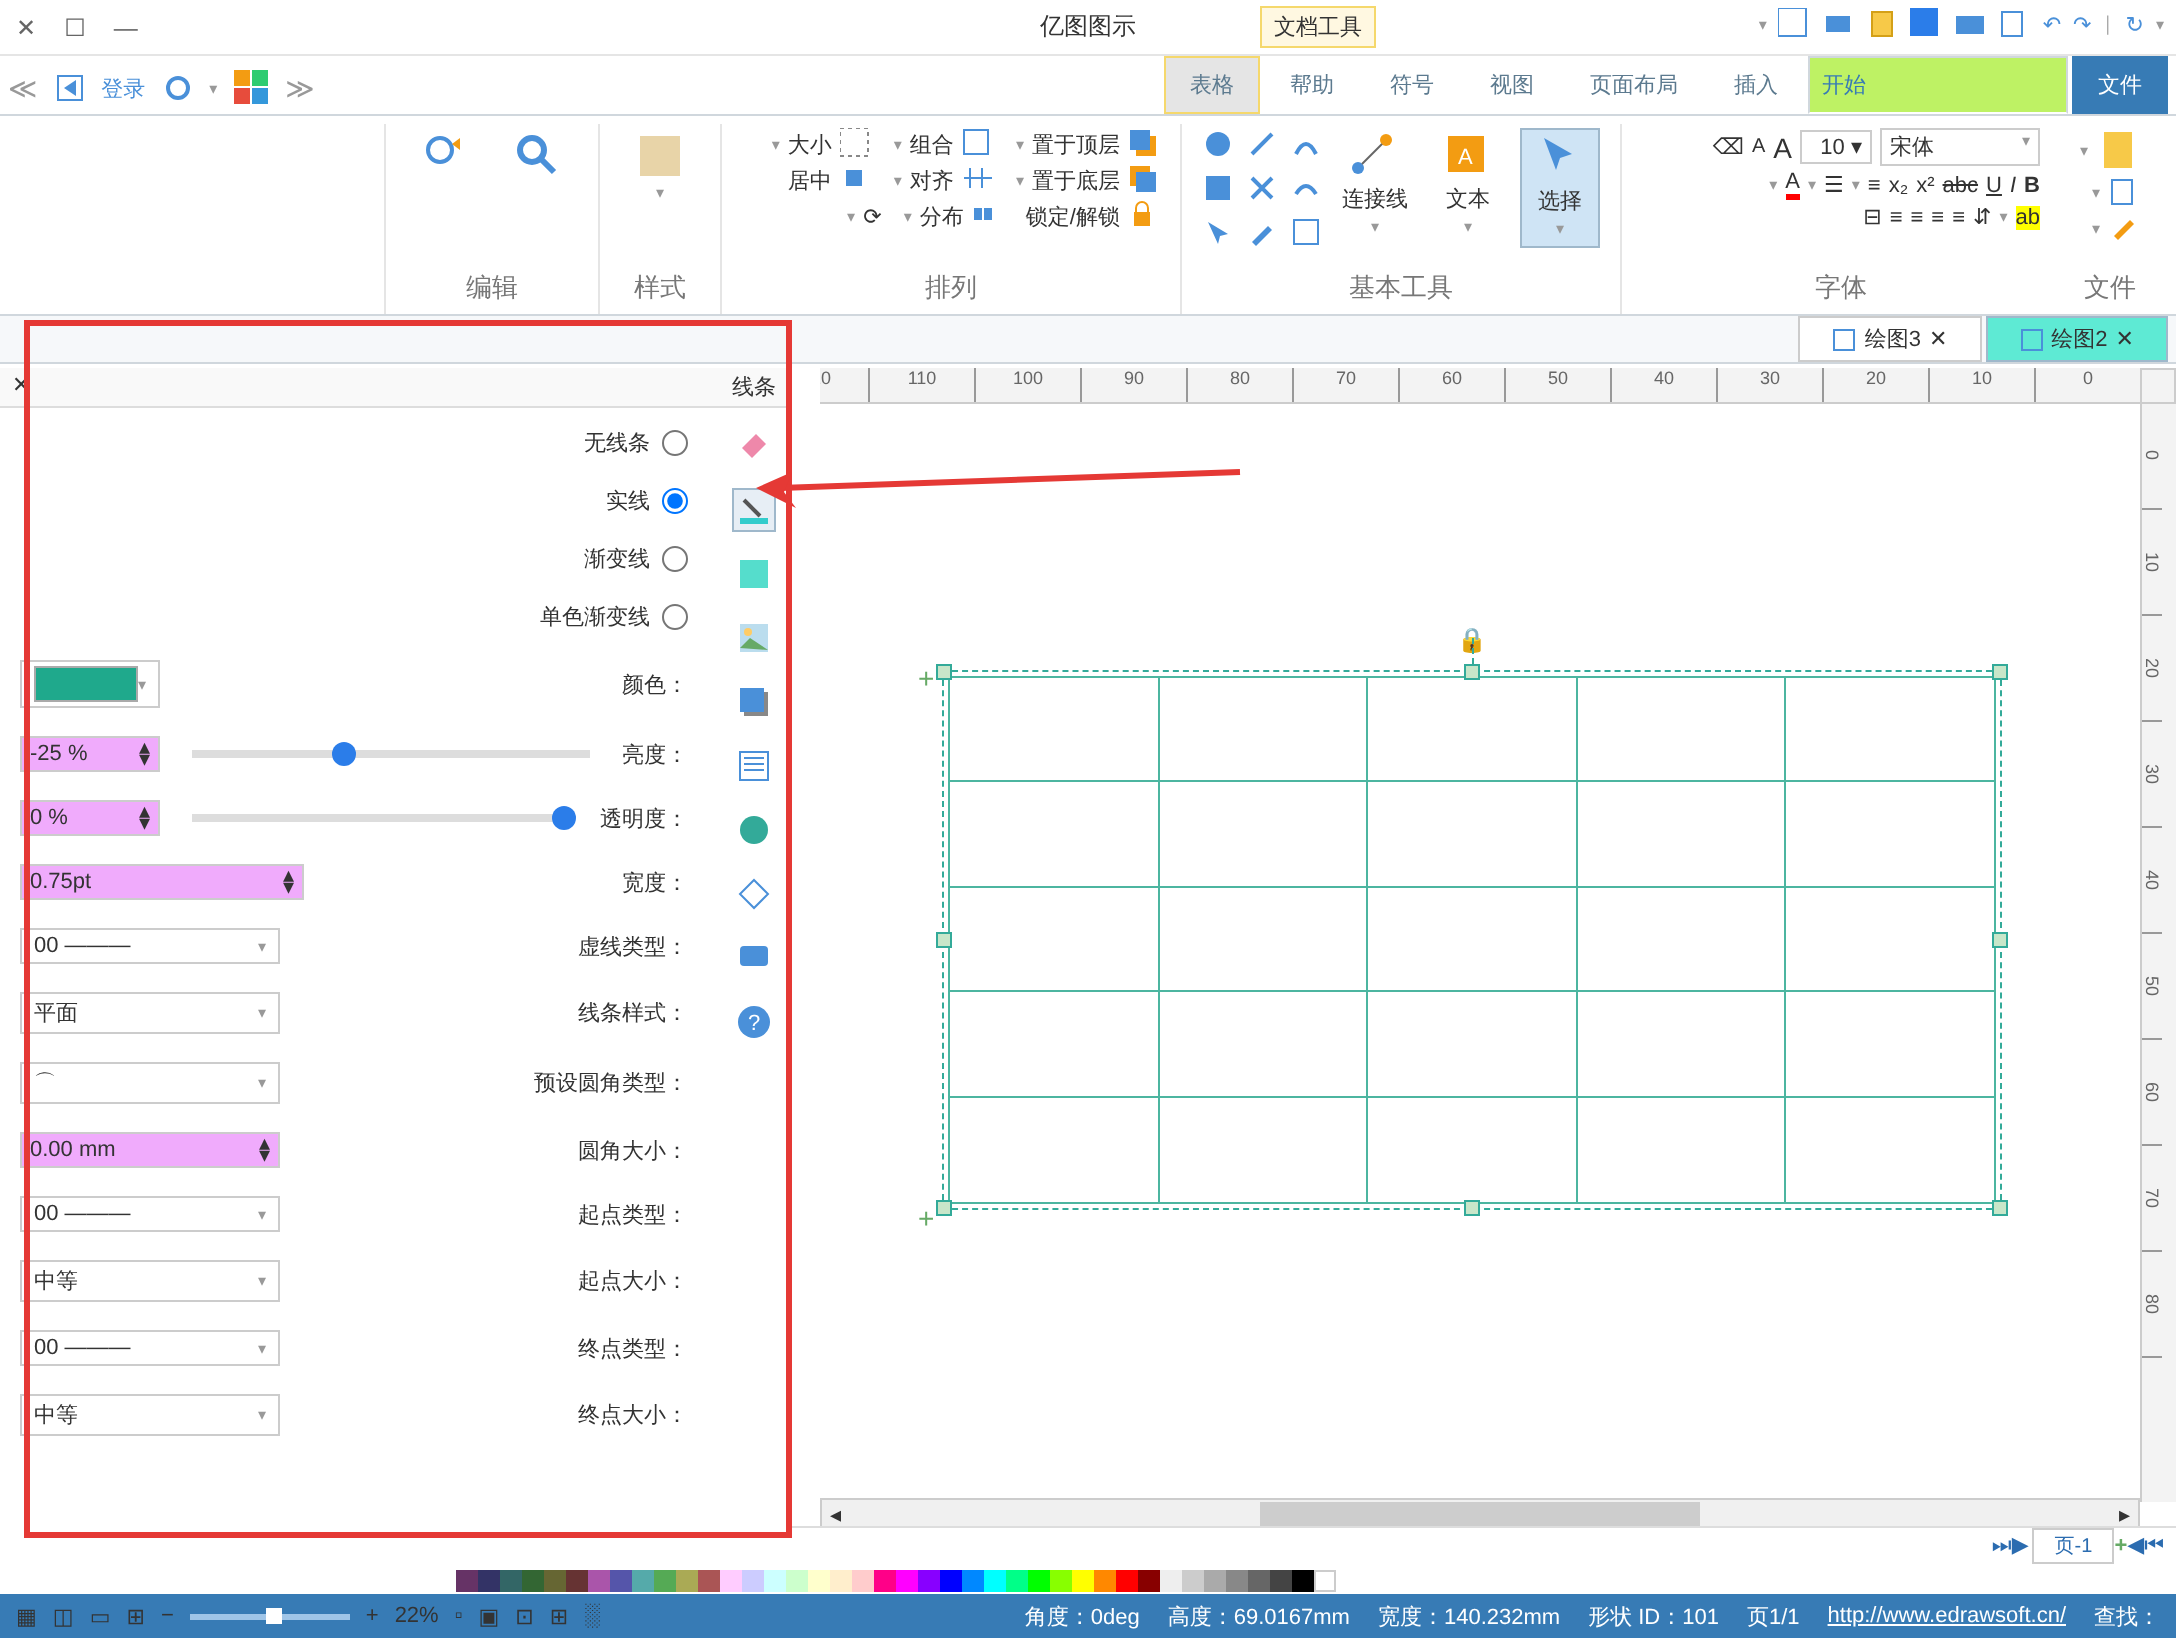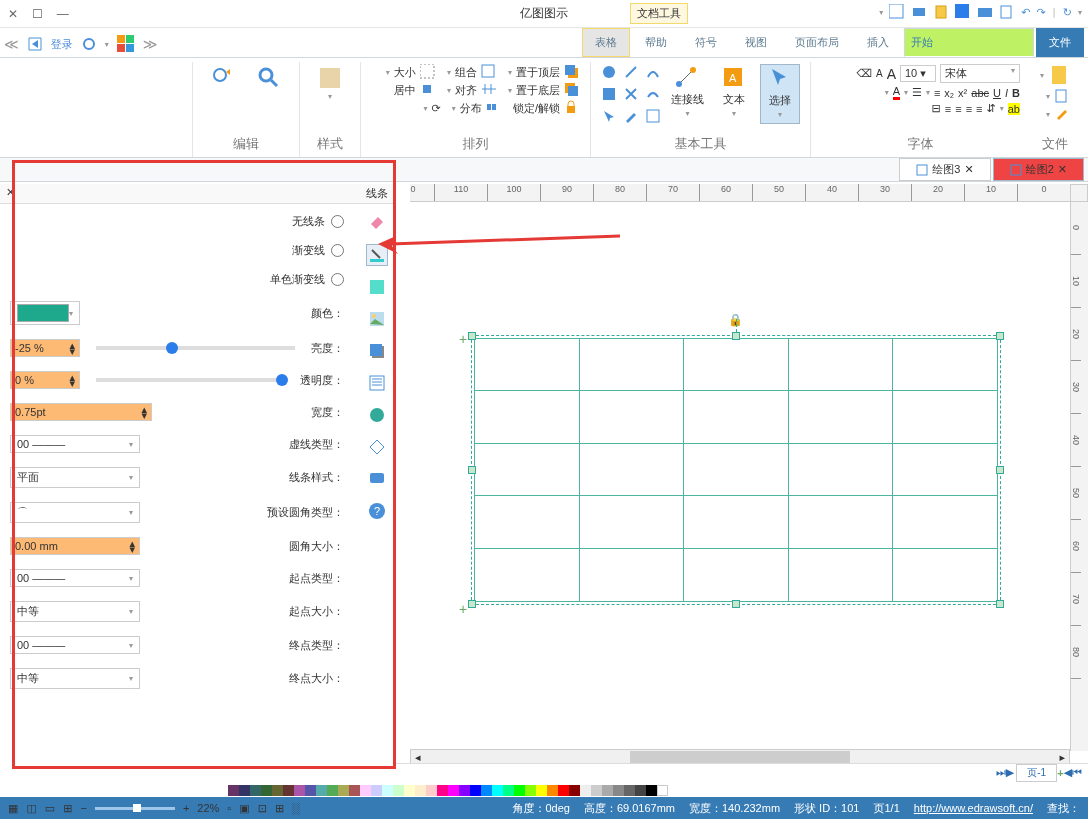--- a/index.html
+++ b/index.html
@@ -17,27 +17,27 @@
 .mtab.active{background:#377bb5;color:#fff}
 .mtab.sel{background:#bef264;border:1px solid #d0d7dd;border-bottom-color:#fff;color:#377bb5}
 .menu-right{display:flex;gap:8px;align-items:center;margin-right:auto;padding-bottom:4px}
 .ribbon{height:100px;background:#fff;display:flex;flex-direction:row-reverse;border-bottom:1px solid #d0d7dd;padding:4px 8px 0}
 .rgroup{border-left:1px solid #e5e5e5;padding:2px 10px;display:flex;flex-direction:column;position:relative}
 .rgroup .glabel{text-align:center;font-size:13px;color:#777;margin-top:auto;padding-bottom:2px}
 .rrow{display:flex;gap:4px;align-items:center;margin-bottom:2px;flex-direction:row-reverse}
 .btn-lg{display:flex;flex-direction:column;align-items:center;gap:2px;padding:2px 4px;min-width:40px}
 .btn-lg .bi{width:24px;height:24px}
 .fsel{border:1px solid #ccc;padding:1px 4px;min-width:80px;display:flex;justify-content:space-between}
-.fnum{border:1px solid #ccc;padding:1px 4px;min-width:36px;display:flex;justify-content:flex-start}
+.fnum{border:1px solid #ccc;padding:1px 4px;min-width:36px;display:flex;justify-content:flex-end}
 .ico16{width:16px;height:16px;display:inline-block}
 .shape-grid{display:grid;grid-template-columns:repeat(3,16px);gap:6px}
 .shp{width:16px;height:16px;display:flex;align-items:center;justify-content:center}
 .doc-tabs{height:24px;background:#f6f8fa;display:flex;flex-direction:row-reverse;align-items:center;padding:0 4px;border-bottom:1px solid #d0d7dd}
 .dtab{padding:3px 16px;border:1px solid #ccc;background:#fff;margin-left:2px;display:flex;gap:4px;align-items:center}
-.dtab.active{background:#ef4444;border-color:#9fb8cb}
+.dtab.active{background:#5eead4;border-color:#9fb8cb}
 .workspace{position:absolute;top:184px;left:0;right:0;bottom:38px;display:flex;flex-direction:row-reverse}
 .canvas-area{flex:1;position:relative;background:#fff;display:flex;flex-direction:column}
 .ruler-corner{position:absolute;top:0;right:0;width:18px;height:18px;background:#f3f3f3;border:1px solid #ccc}
 .hruler{position:absolute;top:0;left:16px;right:18px;height:18px;background:#f3f3f3;border-bottom:1px solid #ccc;display:flex;flex-direction:row-reverse;overflow:hidden}
 .hruler .tick{width:53px;text-align:center;font-size:9px;color:#666;border-left:1px solid #999;flex-shrink:0}
 .vruler{position:absolute;top:18px;right:0;width:18px;bottom:30px;background:#f3f3f3;border-left:1px solid #ccc}
 .vruler .vtick{height:53px;border-bottom:1px solid #999;writing-mode:vertical-rl;font-size:9px;color:#666;text-align:center}
 .canvas{position:absolute;top:18px;left:16px;right:18px;bottom:32px;background:#fff}
 .table-shape{position:absolute;top:136px;right:72px;width:524px;height:264px;border:1px solid #4cb5a0}
 .table-shape .sel-box{position:absolute;top:-4px;left:-4px;right:-4px;bottom:-4px;border:1px dashed #3a9}
@@ -63,21 +63,21 @@
 .icon-col .pi{width:22px;height:22px;display:flex;align-items:center;justify-content:center}
 .icon-col .pi.act{background:#e7eef5;border:1px solid #9fb8cb}
 .props{flex:1;padding:10px 16px 10px 10px;display:flex;flex-direction:column;gap:14px}
 .radio-row{display:flex;align-items:center;justify-content:flex-end;gap:6px}
 .radio-row input{margin:0}
 .prop-row{display:flex;align-items:center;justify-content:space-between;gap:8px}
 .prop-row .pl{white-space:nowrap}
 .color-val{width:60px;height:18px;background:#1fa98c;border:1px solid #aaa}
 .slider{flex:1;height:4px;background:#ddd;position:relative;margin:0 8px}
 .slider .sh{width:12px;height:12px;border-radius:50%;background:#2b7de9;position:absolute;top:-4px}
-.spin{width:70px;border:1px solid #ccc;padding:2px 4px;display:flex;justify-content:space-between;align-items:center;background:#fdba74}
+.spin{width:70px;border:1px solid #ccc;padding:2px 4px;display:flex;justify-content:space-between;align-items:center;background:#f0abfc}
 .spin .sp-arr{display:flex;flex-direction:column;font-size:6px;color:#888;line-height:6px}
 .sel{width:130px;border:1px solid #ccc;padding:2px 6px;display:flex;justify-content:space-between;align-items:center;background:#fff}
 .arrow{position:absolute;top:42px;left:370px;width:260px;height:90px;pointer-events:none}
 .status{position:absolute;bottom:0;left:0;right:0;height:22px;background:#377bb5;color:#fff;display:flex;align-items:center;flex-direction:row-reverse;padding:0 8px;font-size:10px}
 .status .st{margin-left:14px;color:#fff}
 .status .zoom{margin-right:auto;display:flex;align-items:center;gap:8px;color:#fff}
 .status .zslide{width:80px;height:3px;background:#9fc5e8;position:relative}
 .status .zslide .zh{width:8px;height:8px;background:#fff;position:absolute;top:-3px;left:38px}
 .tri{color:#999;font-size:8px}
 svg{display:block}
@@ -463,20 +463,24 @@
   <div class="side-panel">
     <div class="panel-hd">
         <span>✕</span>
         <span>线条</span>
       </div>
     <div class="panel-body">
       <div class="props">
         <label class="radio-row">
             <span>无线条</span>
             <input type="radio" style="">
+          </label>
+        <label class="radio-row">
+            <span>实线</span>
+            <input type="radio" checked="" style="">
           </label>
         <label class="radio-row">
             <span>渐变线</span>
             <input type="radio" style="">
           </label>
         <label class="radio-row">
             <span>单色渐变线</span>
             <input type="radio" style="">
           </label>
         <div class="prop-row">

